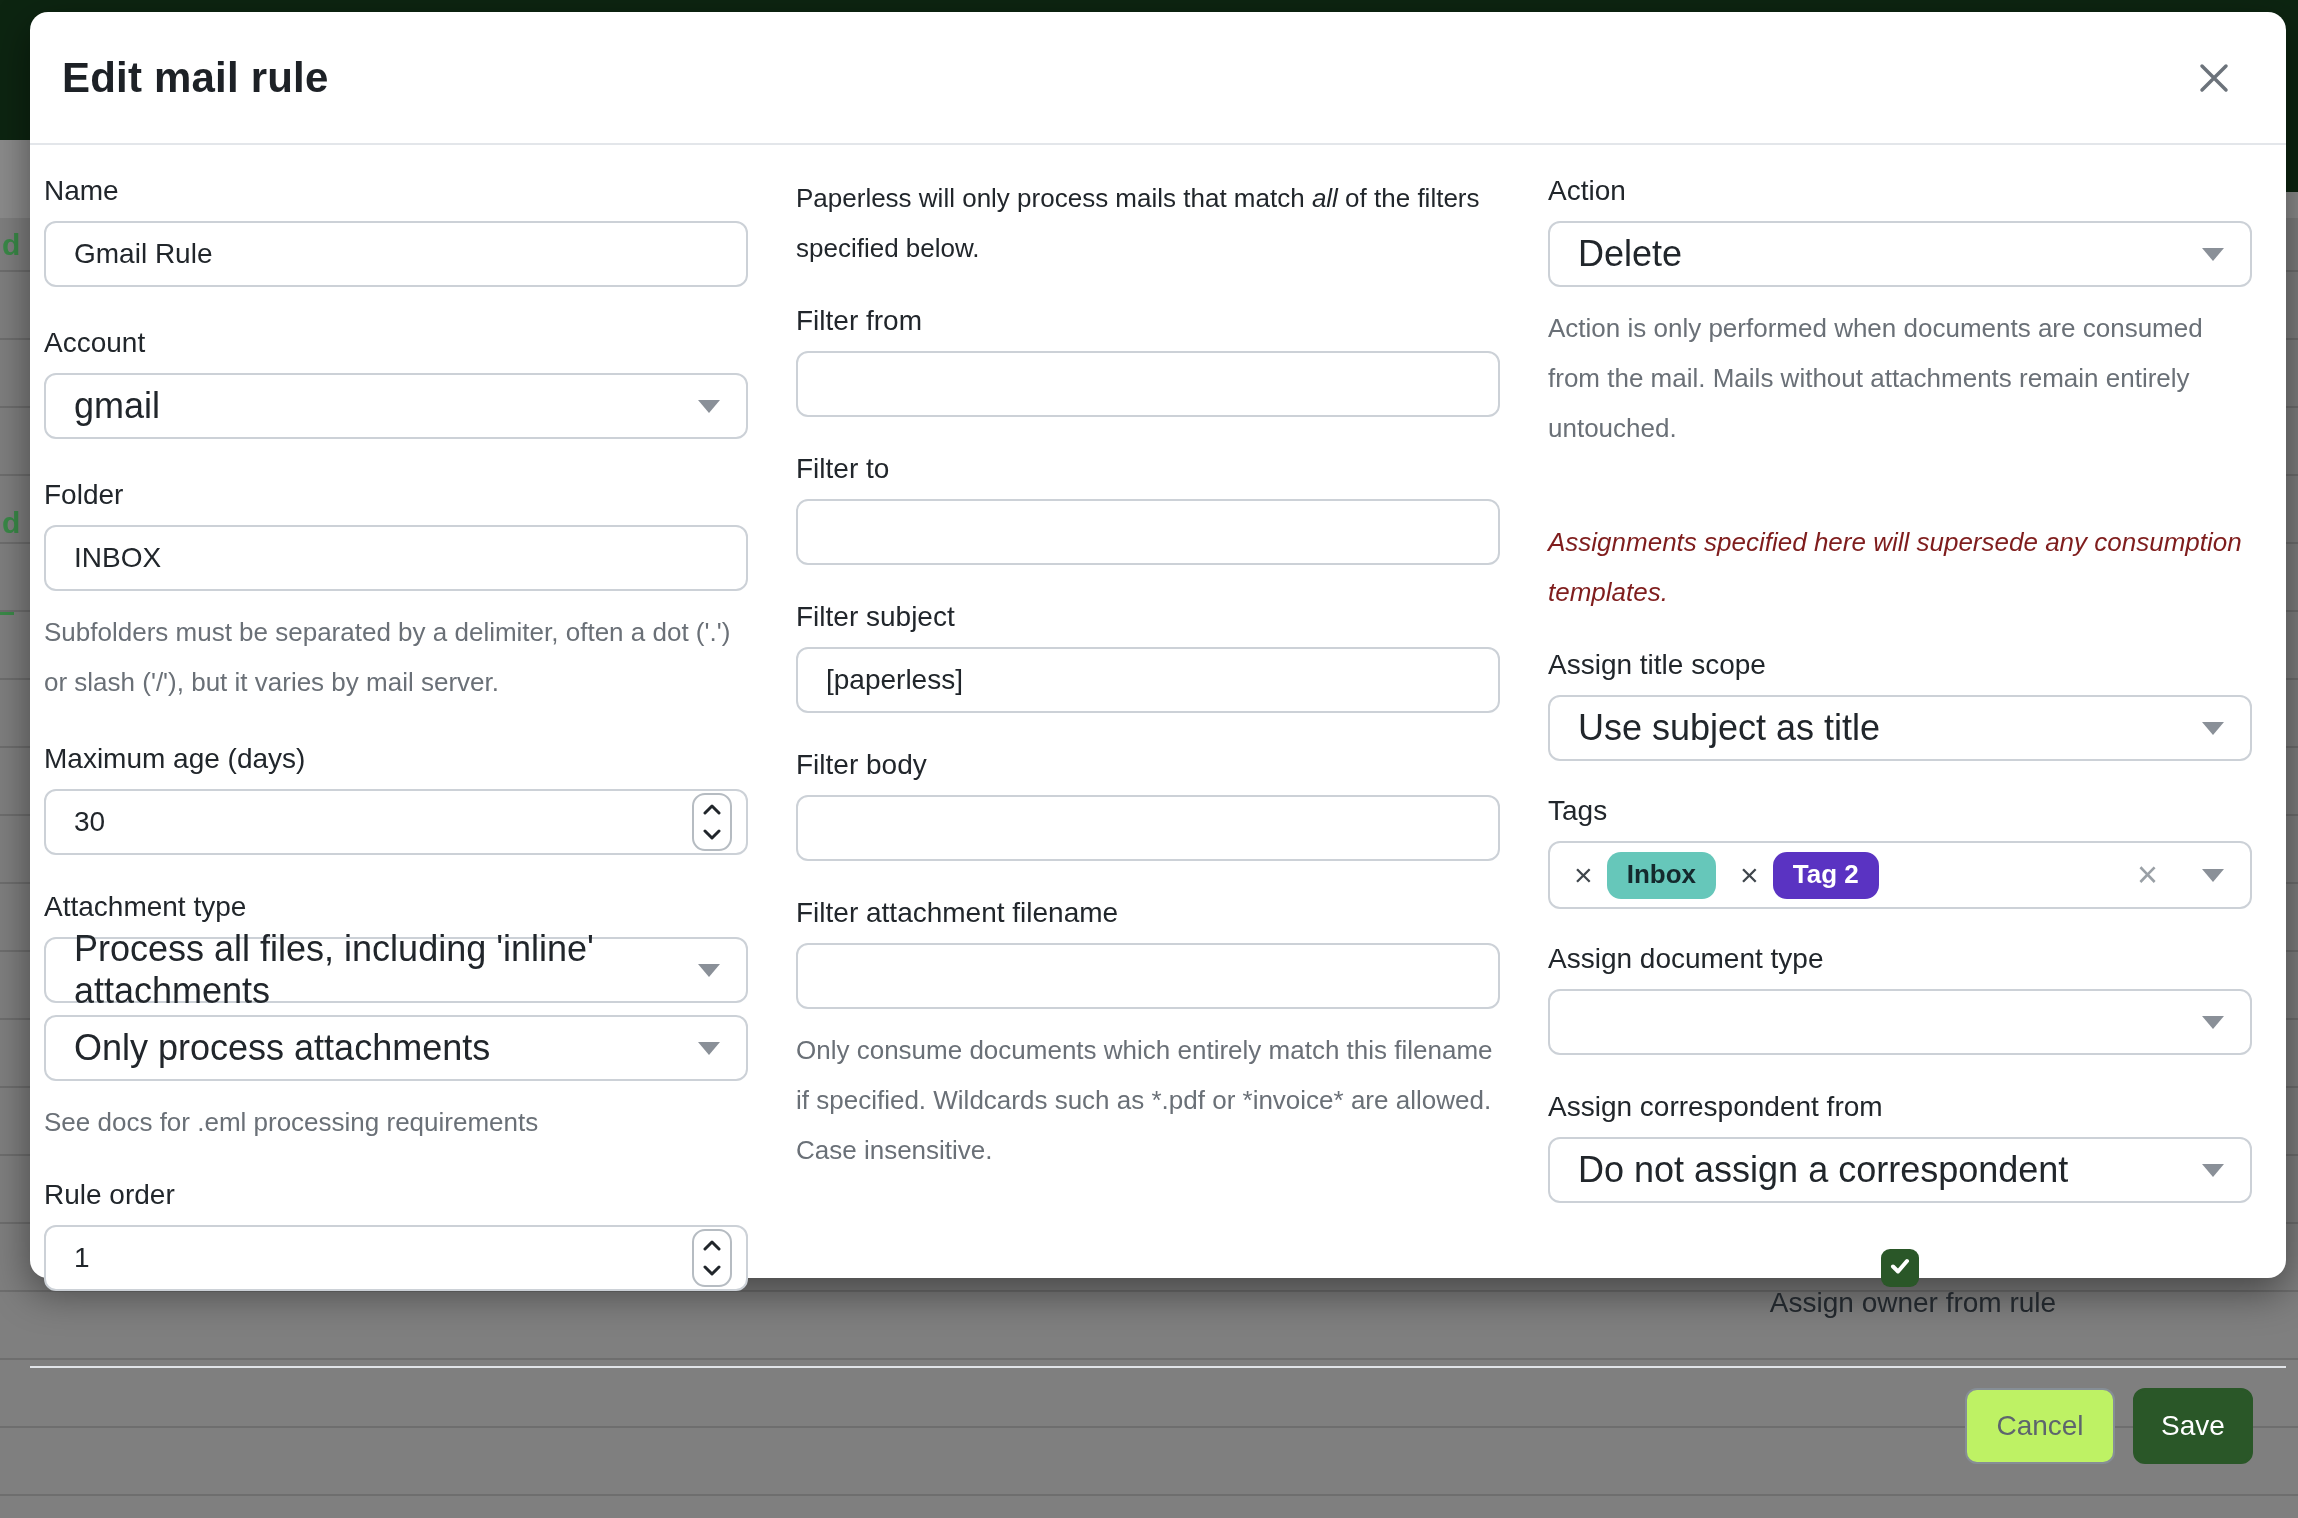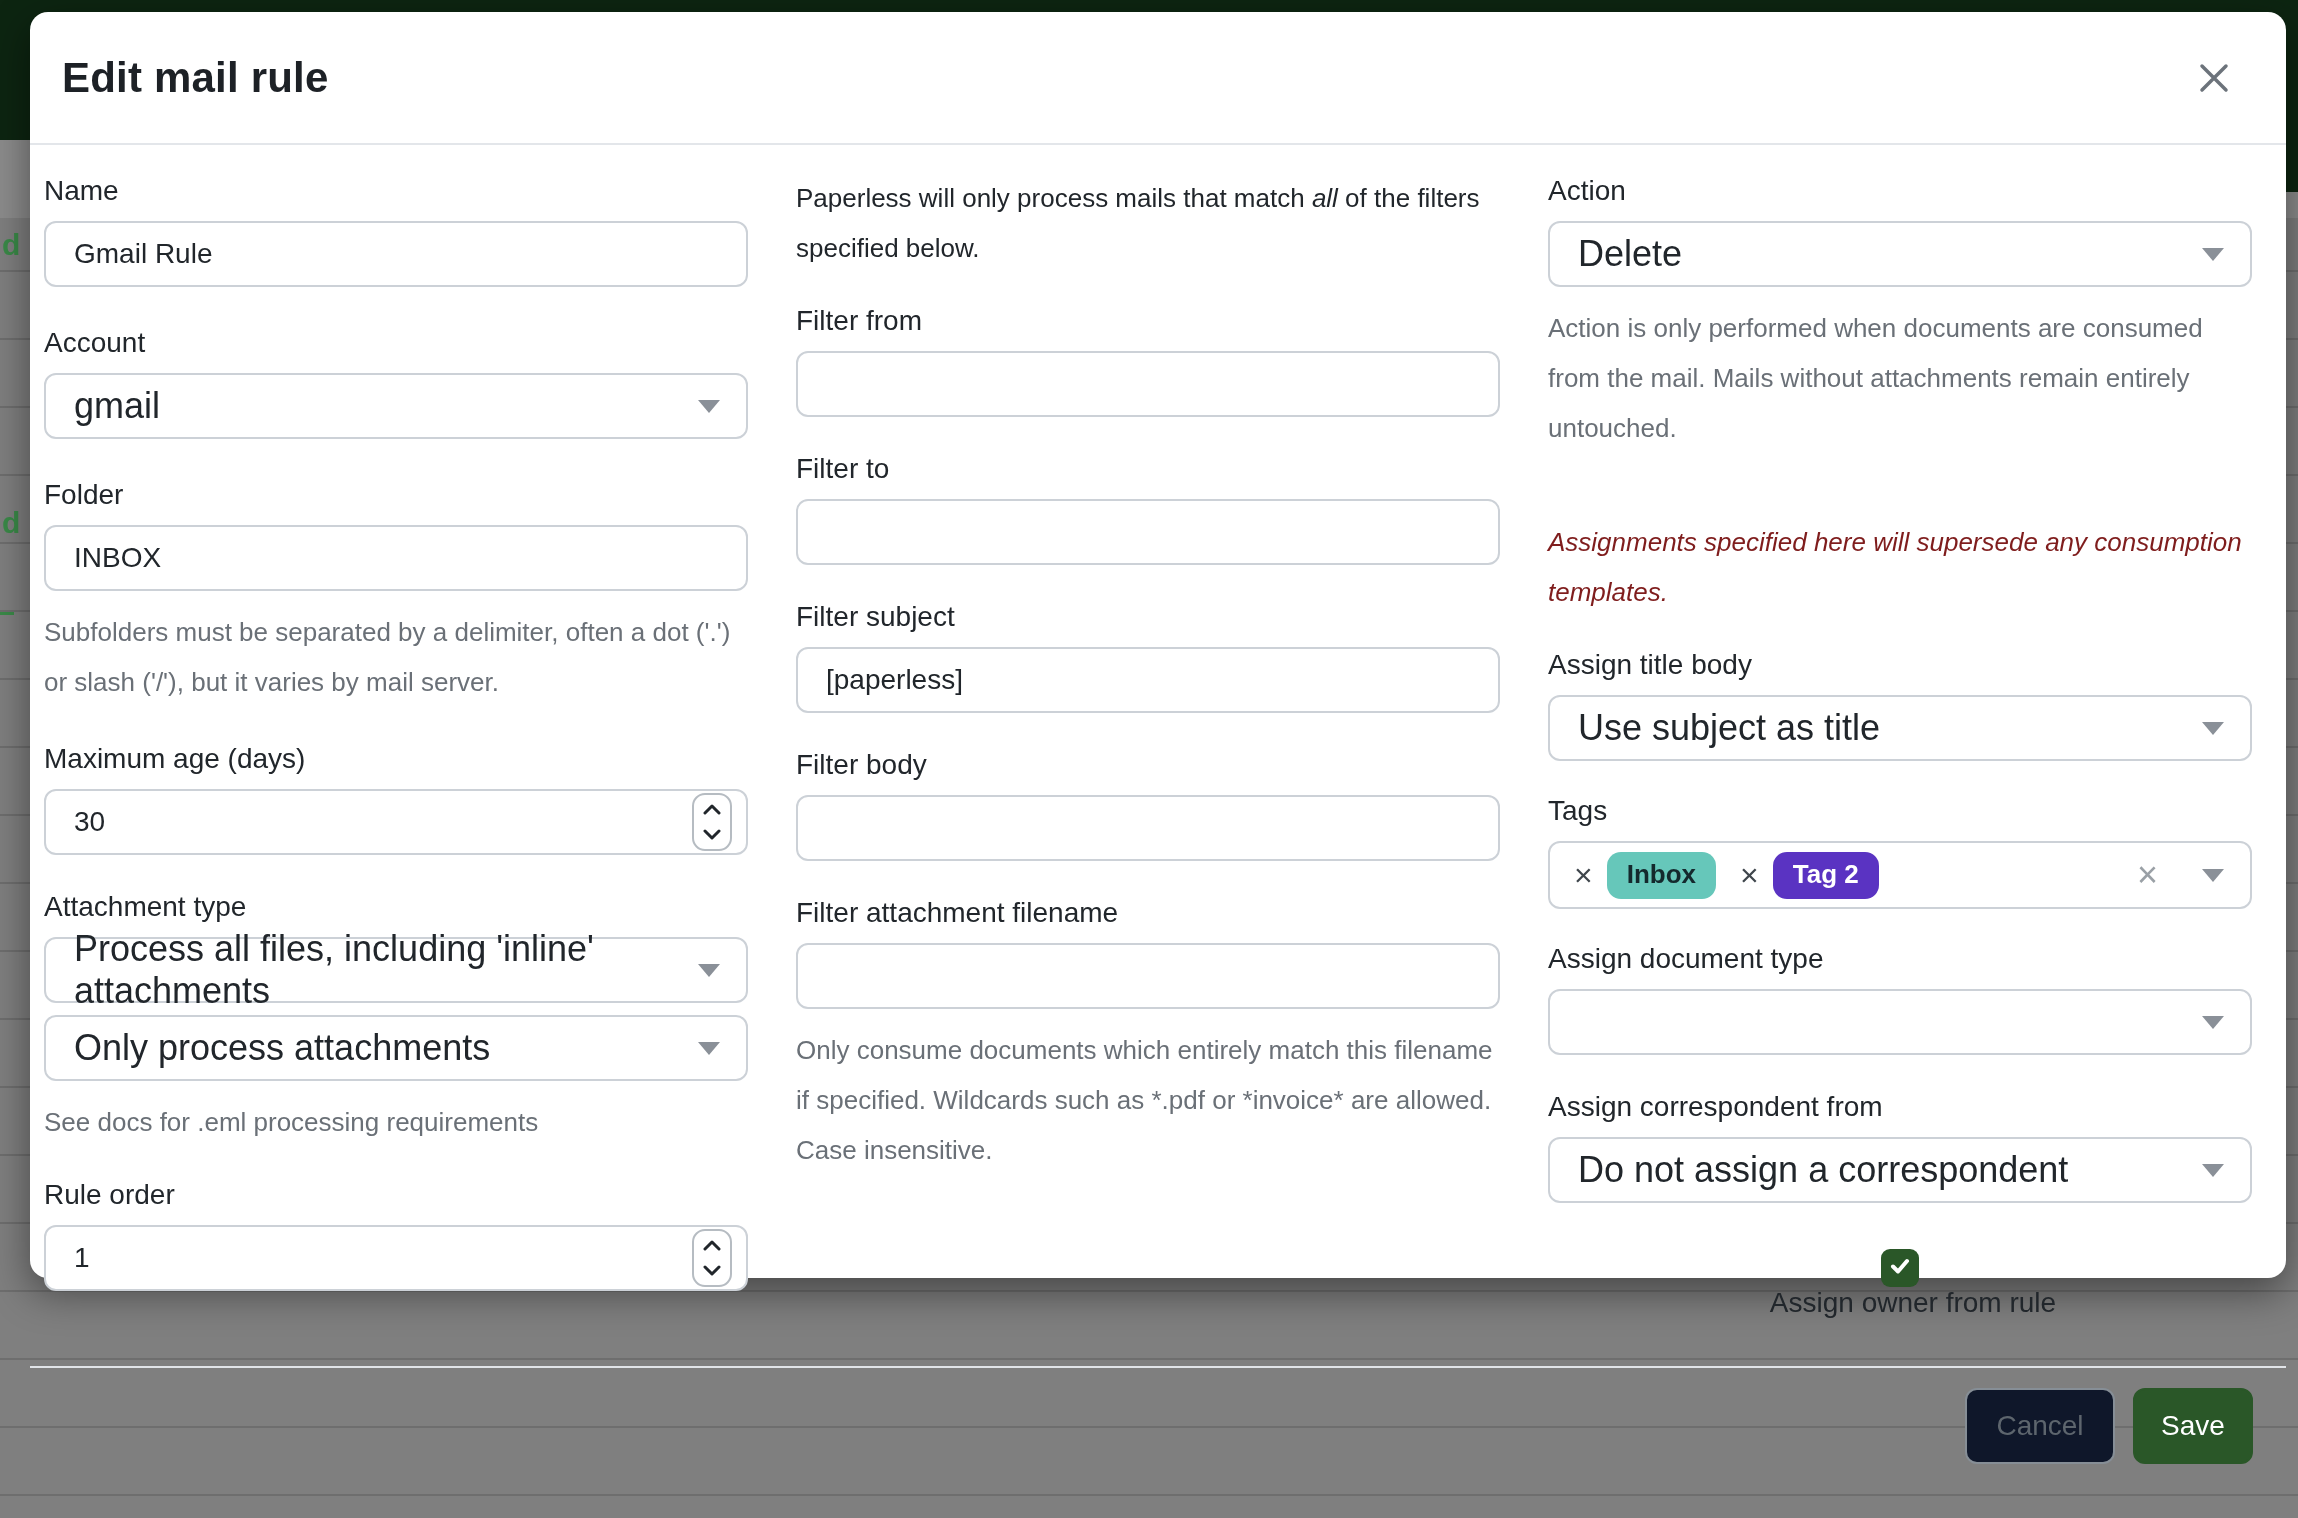--- a/index.html
+++ b/index.html
@@ -69,21 +69,21 @@
   
   .check-row{display:flex;align-items:center;flex-direction:column;}
   .checkbox{width:38px;height:38px;border-radius:9px;background:#2a5728;display:flex;
     align-items:center;justify-content:center;cursor:pointer;flex:0 0 auto;}
   .check-label{font-size:28px;color:#21262b;margin-left:26px;}
 
   
   .footer-line{position:absolute;left:0;right:0;top:1354px;border-top:2px solid #e1e4e8;}
   .btn{position:absolute;top:1376px;height:76px;border-radius:12px;font-size:28px;
     font-family:"Liberation Sans",sans-serif;cursor:pointer;box-sizing:border-box;}
-  .btn-cancel{right:171px;width:150px;background:#0f172a;border:2px solid #868e96;color:#5d656d;}
+  .btn-cancel{right:171px;width:150px;background:#bef264;border:2px solid #868e96;color:#5d656d;}
   .btn-save{right:33px;width:120px;background:#2a5728;border:2px solid #2a5728;color:#ffffff;}
 </style>
 </head>
 <body>
 
 <div class="screen">
 
   <div class="bd-rows"></div>
   <div class="bd-band"></div>
   <div class="bd-green"></div>
@@ -183,21 +183,21 @@
     <div class="col col3">
       <div class="f-label g28">Action</div>
       <div class="f-box f-select g12">
         <span>Delete</span>
         <span class="caret"></span>
       </div>
       <div class="help g16">Action is only performed when documents are consumed from the mail. Mails without attachments remain entirely untouched.</div>
 
       <div class="note g64">Assignments specified here will supersede any consumption templates.</div>
 
-      <div class="f-label g30">Assign title body</div>
+      <div class="f-label g30">Assign title scope</div>
       <div class="f-box f-select g12">
         <span>Use subject as title</span>
         <span class="caret"></span>
       </div>
 
       <div class="f-label g32">Tags</div>
       <div class="f-box tags-box g12" style="height:68px;">
         <span class="tag-remove">×</span>
         <span class="tag-badge badge-inbox">Inbox</span>
         <span class="tag-remove">×</span>

